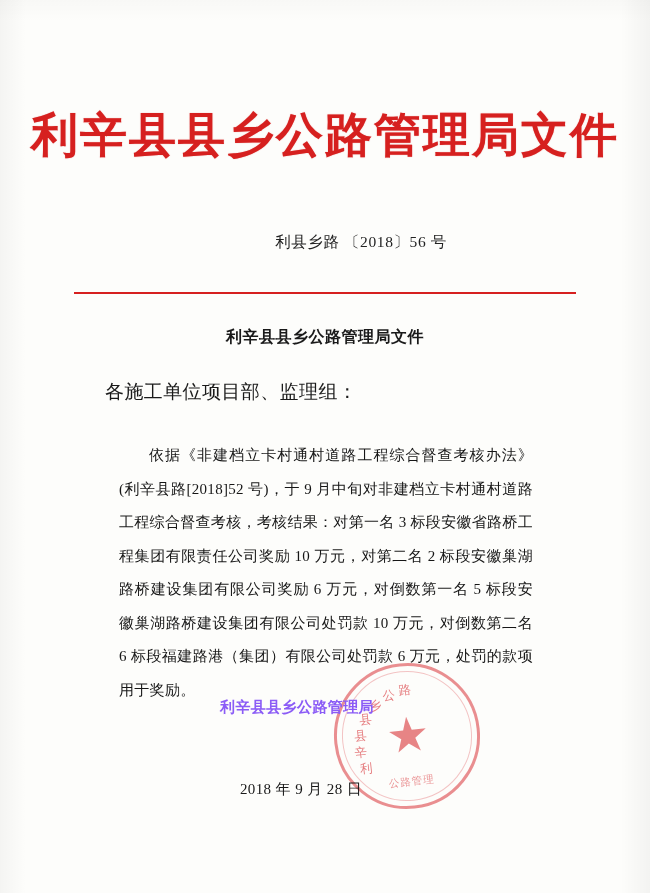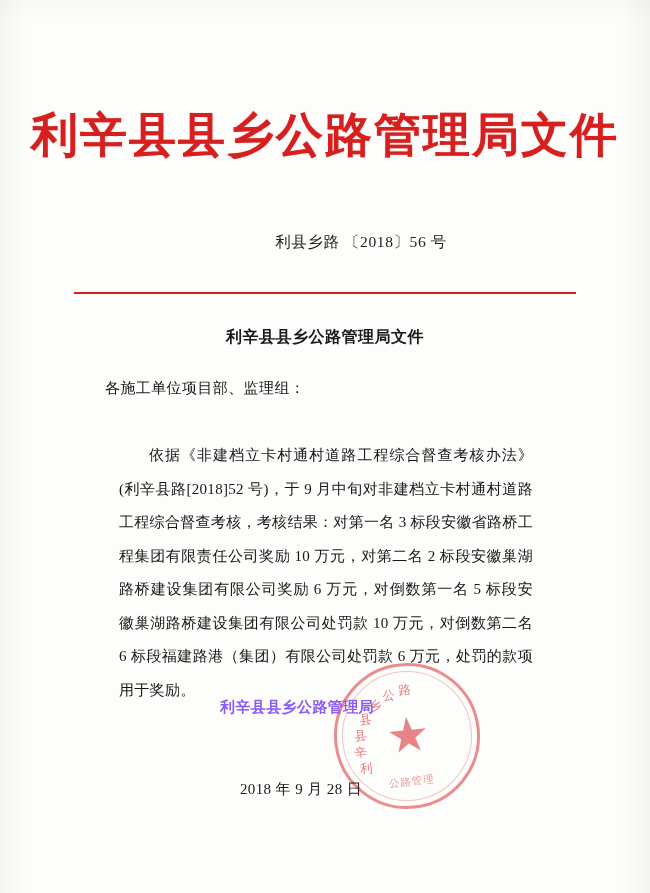--- a/index.html
+++ b/index.html
@@ -80,21 +80,21 @@
     font-size: 16px;
     font-weight: 700;
     letter-spacing: 0.5px;
     color: #1a1a1a;
   }
 
   .salutation {
     position: absolute;
     top: 379px;
     left: 105px;
-    font-size: 15px;
+    font-size: 19px;
     letter-spacing: 0.4px;
     color: #1a1a1a;
   }
 
   .body-text {
     position: absolute;
     top: 424px;
     left: 104px;
     width: 444px;
     font-size: 15px;

